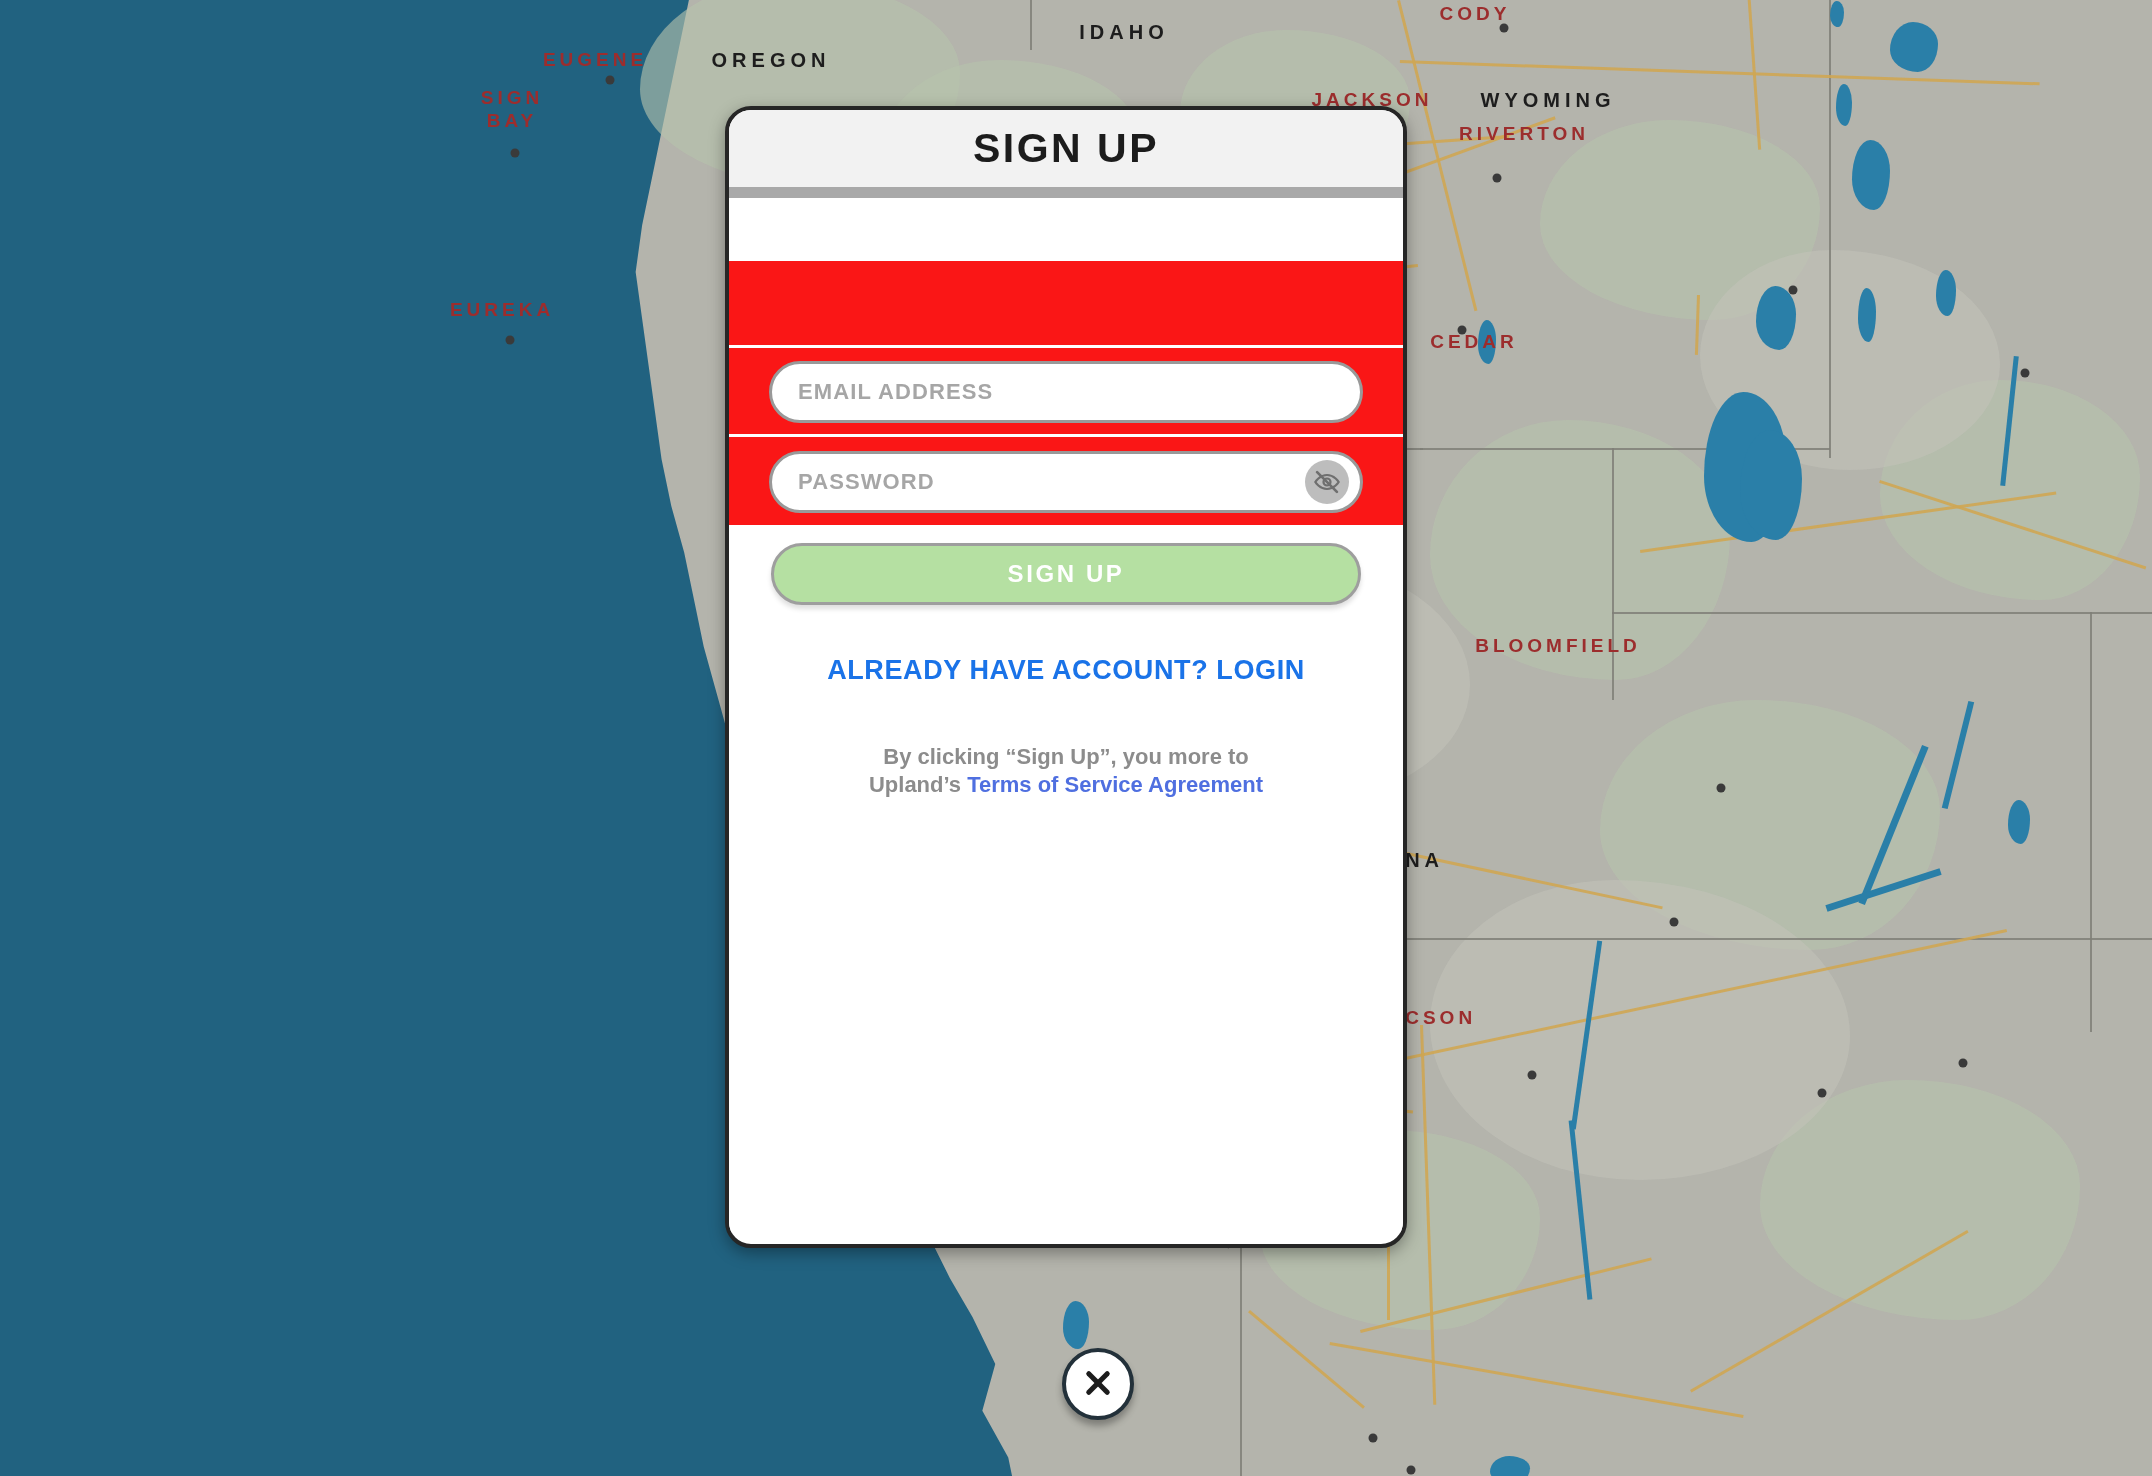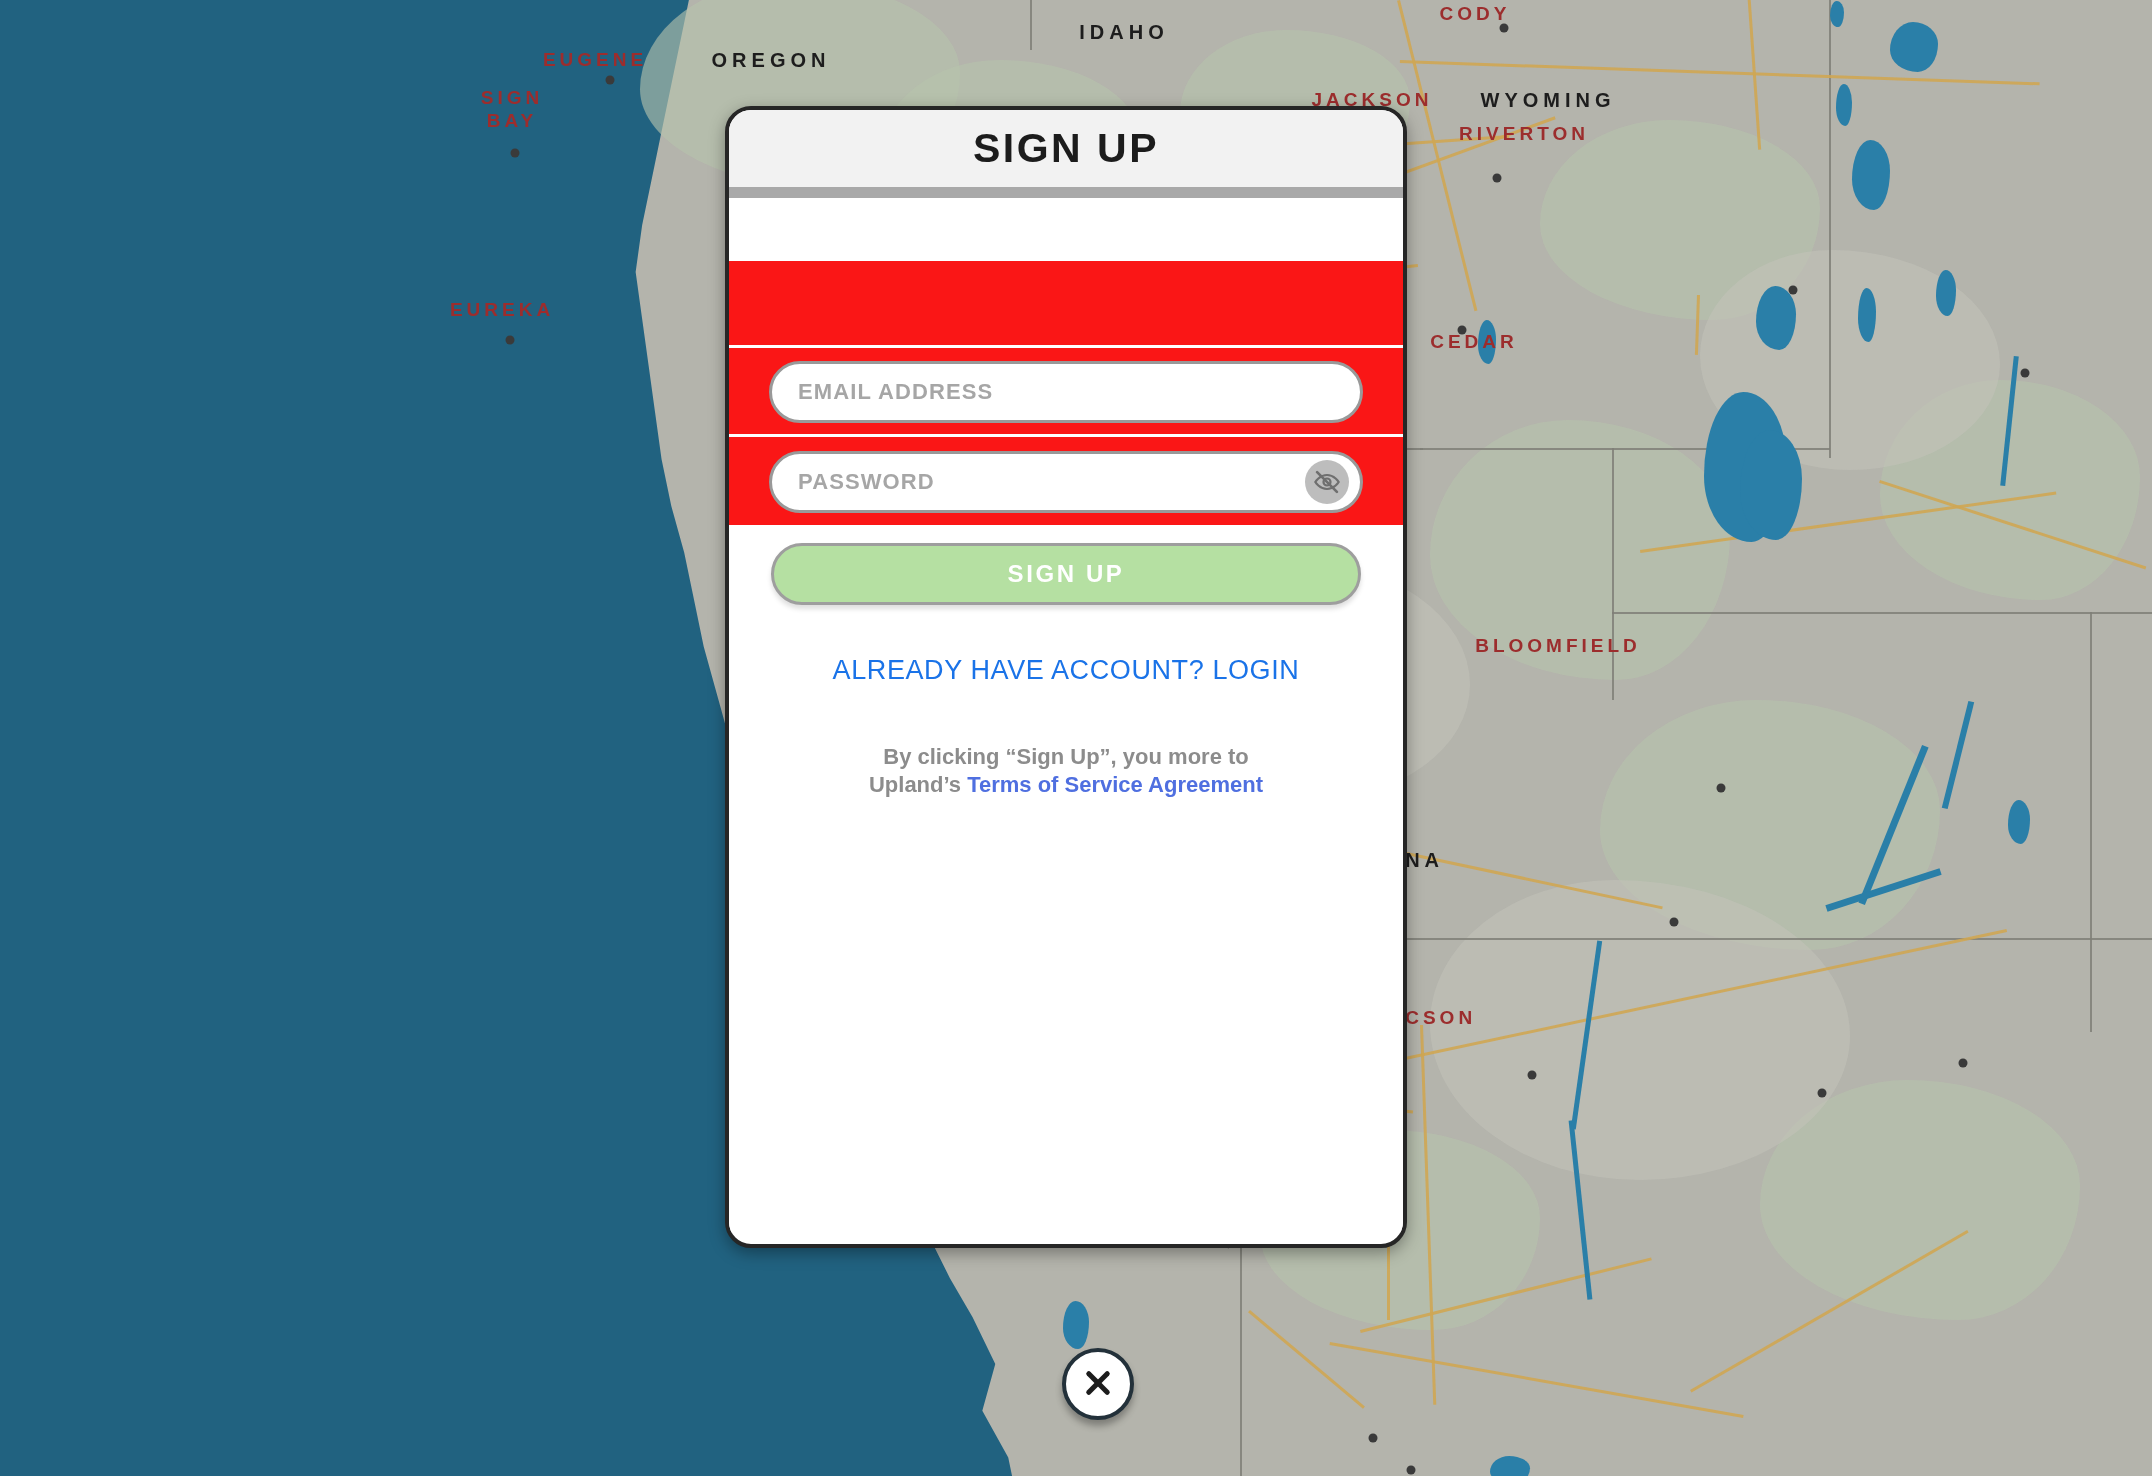--- a/index.html
+++ b/index.html
@@ -232,21 +232,21 @@
     cursor: pointer;
     box-shadow: 0 4px 5px rgba(0,0,0,0.13);
   }
 
   #login-link {
     position: absolute;
     top: 457px;
     width: 100%;
     text-align: center;
     font-size: 27px;
-    font-weight: normal;
+    font-weight: bold;
     letter-spacing: 0.6px;
     color: #1a73e8;
     cursor: pointer;
     text-decoration: none;
   }
 
   .legal-para {
     position: absolute;
     left: 50%;
     transform: translateX(-50%);

